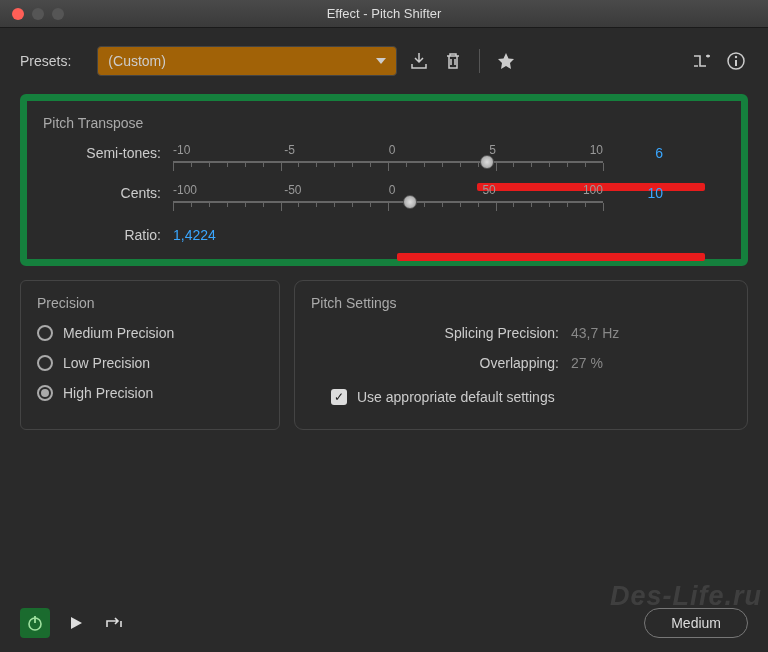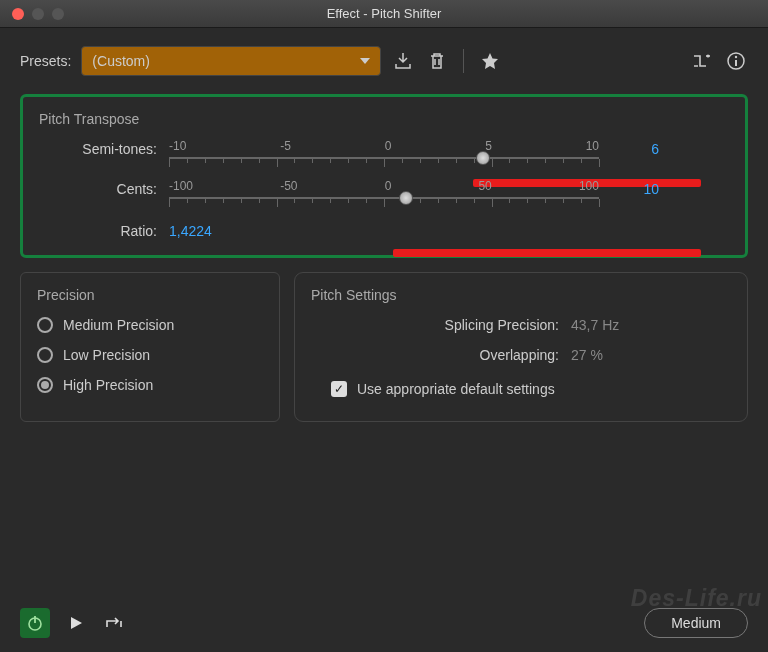--- a/index.html
+++ b/index.html
@@ -9,28 +9,28 @@
   .traffic { display: flex; gap: 8px; padding-left: 12px; position: absolute; left: 0; }
   .tl { width: 12px; height: 12px; border-radius: 50%; }
   .tl.red { background: #ff5f57; }
   .tl.yel { background: #555; }
   .tl.grn { background: #555; }
   .titlebar-title { margin: 0 auto; color: #ddd; font-size: 13px; }
   
   .content { padding: 18px 20px 14px 20px; }
   
   .toprow { display: flex; align-items: center; gap: 10px; margin-bottom: 18px; }
-  .label-presets { color: #ccc; margin-right: 0; }
+  .label-presets { color: #ccc; margin-right: 16px; }
   .preset-select { flex: 0 0 300px; height: 30px; background: #a16207; border: 1px solid #444; border-radius: 4px; color: #ccc; display: flex; align-items: center; justify-content: space-between; padding: 0 10px; }
   .chev { width: 0; height: 0; border-left: 5px solid transparent; border-right: 5px solid transparent; border-top: 6px solid #ccc; }
   .icon-btn { width: 24px; height: 24px; display: flex; align-items: center; justify-content: center; color: #ccc; }
   .divider-v { width: 1px; height: 24px; background: #555; margin: 0 4px; }
   .spacer { flex: 1; }
   
-  .group { border: 3px solid #15803d; border-radius: 6px; padding: 14px 16px 16px 16px; margin-bottom: 14px; position: relative; }
+  .group { border: 7px solid #15803d; border-radius: 6px; padding: 14px 16px 16px 16px; margin-bottom: 14px; position: relative; }
   .group-title { color: #aaa; font-size: 14px; margin-bottom: 12px; }
   
   .slider-row { display: flex; align-items: center; margin-bottom: 4px; position: relative; }
   .slider-label { width: 130px; text-align: right; padding-right: 12px; color: #ccc; }
   .slider-wrap { flex: 0 0 430px; position: relative; padding-top: 18px; }
   .ticks { display: flex; justify-content: space-between; font-size: 12px; color: #999; position: absolute; top: 0; left: 0; right: 0; }
   .track { height: 2px; background: #666; position: relative; }
   .minor-ticks { position: absolute; top: 100%; left: 0; right: 0; height: 8px; }
   .minor-ticks span { position: absolute; width: 1px; background: #666; }
   .thumb { position: absolute; width: 14px; height: 14px; background: radial-gradient(#ddd,#999); border-radius: 50%; top: -6px; transform: translateX(-50%); border: 1px solid #555; }
@@ -55,21 +55,21 @@
   .setting-label { flex: 0 0 260px; text-align: right; padding-right: 12px; color: #ccc; }
   .setting-val { color: #888; }
   
   .check-row { display: flex; align-items: center; gap: 10px; margin-top: 18px; padding-left: 20px; }
   .checkbox { width: 16px; height: 16px; background: #ddd; border-radius: 3px; display: flex; align-items: center; justify-content: center; color: #222; font-size: 12px; }
   
   .bottom { position: absolute; bottom: 14px; left: 20px; right: 20px; display: flex; align-items: center; gap: 14px; }
   .power { width: 30px; height: 30px; background: #1a6b2e; border-radius: 4px; display: flex; align-items: center; justify-content: center; }
   .pill { border: 1px solid #777; border-radius: 16px; padding: 6px 26px; color: #ddd; font-size: 14px; }
   
-  .watermark { position: absolute; right: 6px; bottom: 40px; color: #555; font-size: 23px; font-weight: 600; letter-spacing: 1px; opacity: 0.5; font-style: italic; }
+  .watermark { position: absolute; right: 6px; bottom: 40px; color: #555; font-size: 27px; font-weight: 600; letter-spacing: 1px; opacity: 0.5; font-style: italic; }
   
   svg { display: block; }
 </style>
 </head>
 <body>
 
 <div class="titlebar">
   <div class="traffic">
     <div class="tl red"></div>
     <div class="tl yel"></div>

